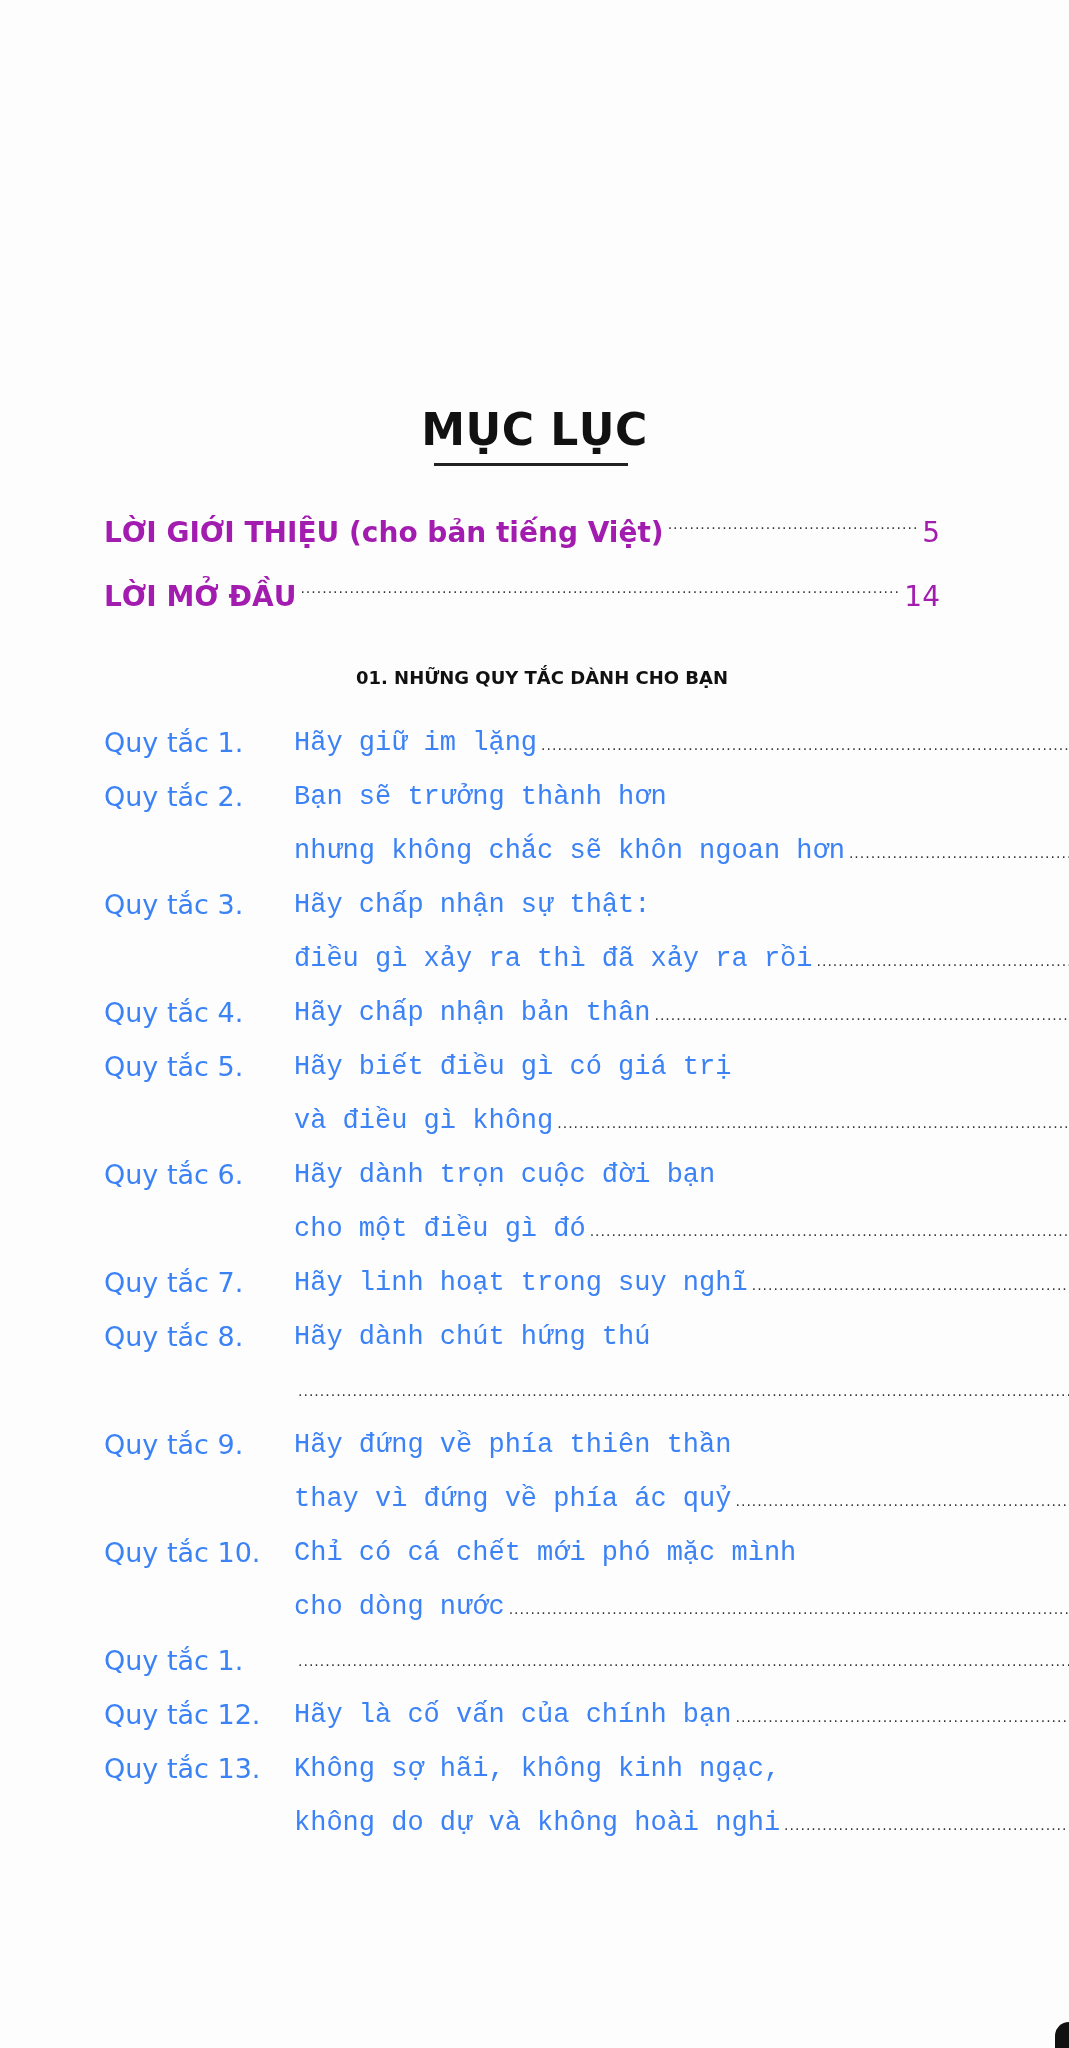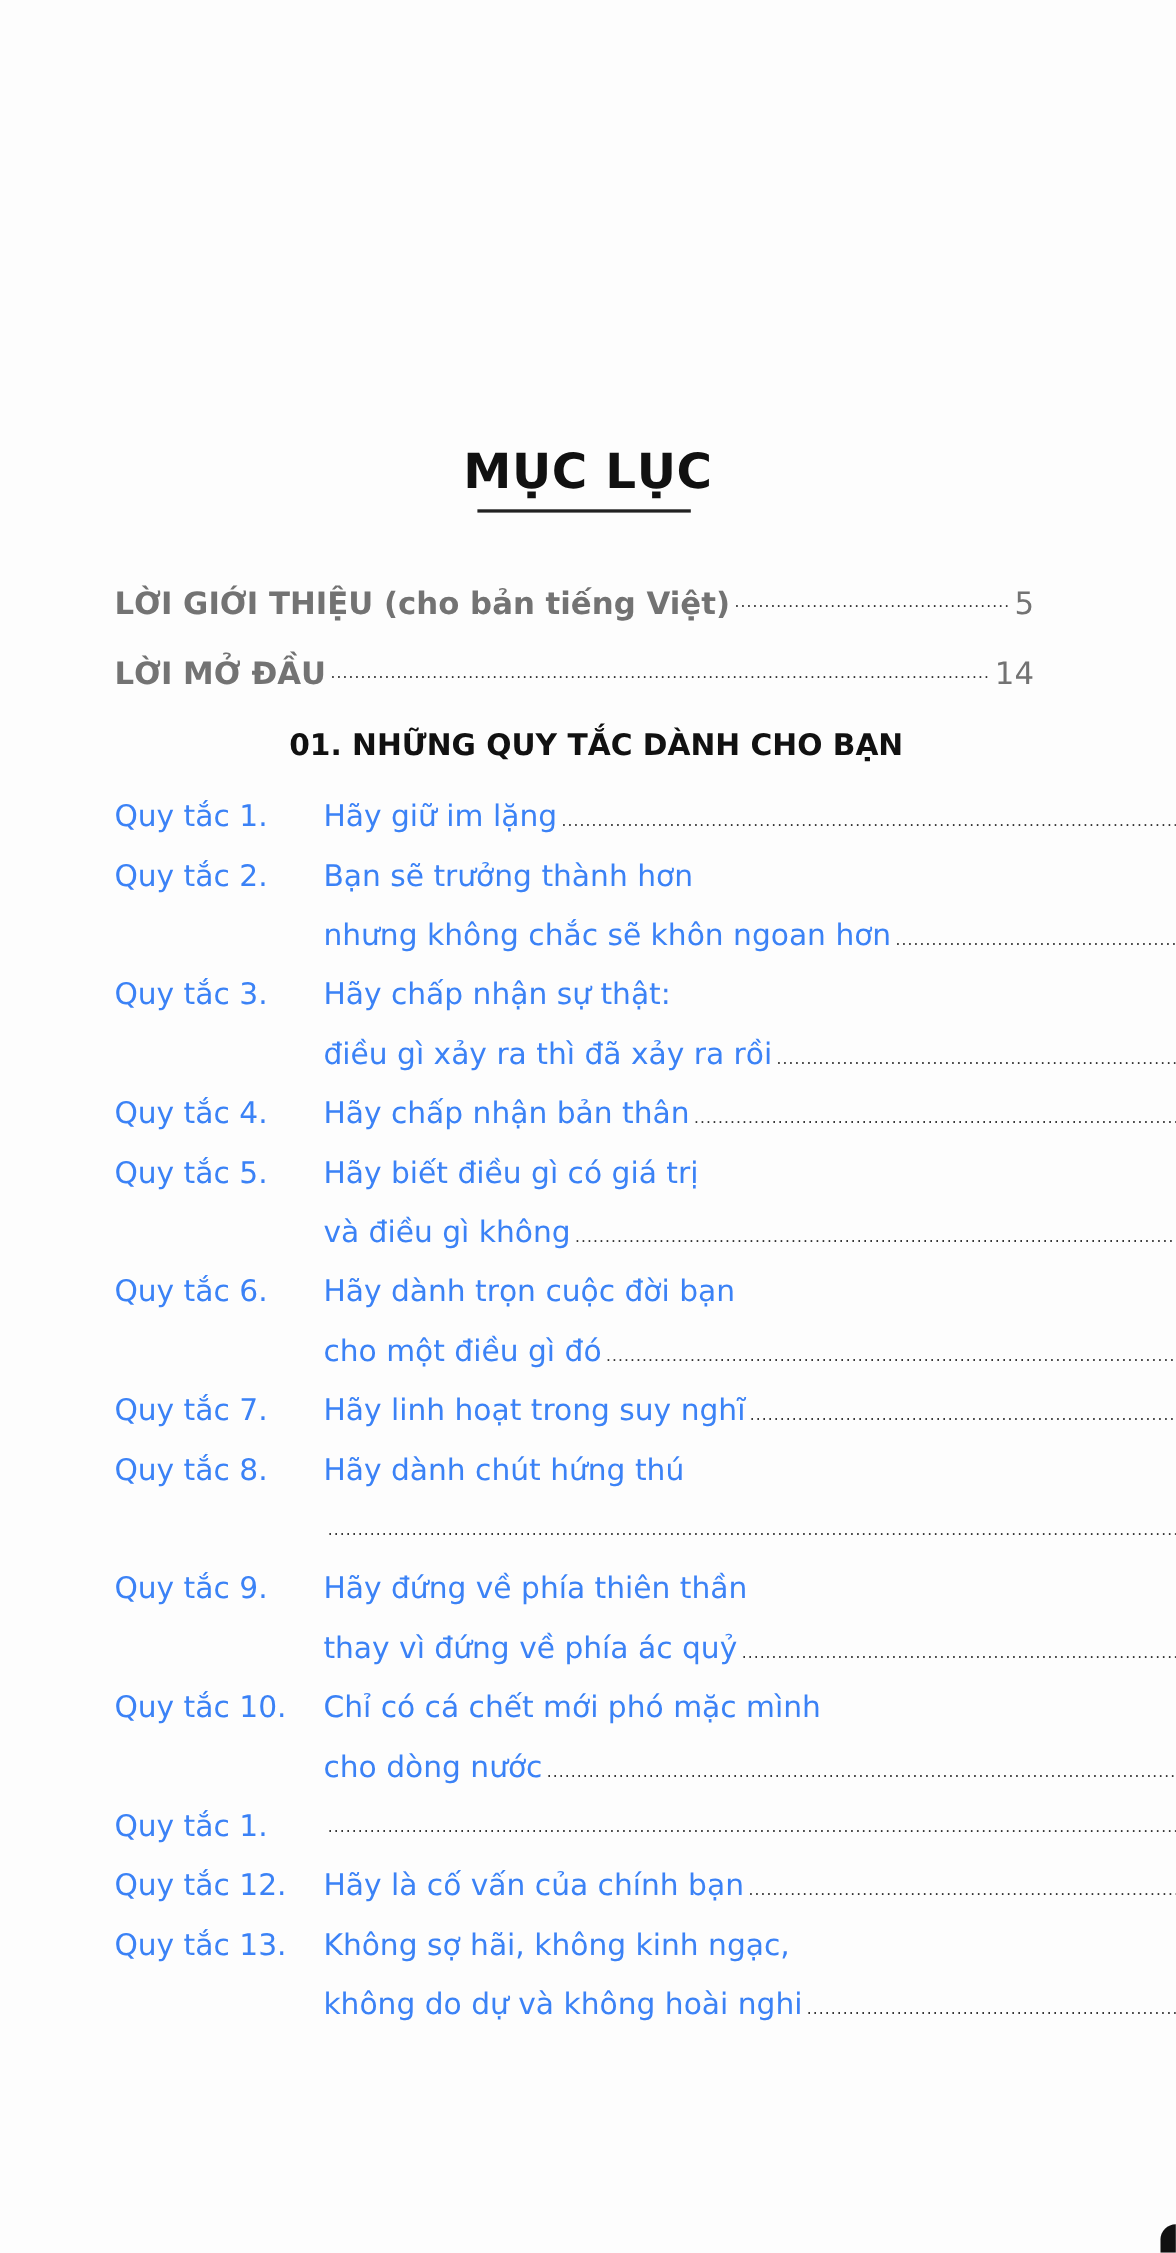--- a/index.html
+++ b/index.html
@@ -51,24 +51,24 @@
       height: 3px;
       background: #222;
     }
     .toc {
       position: absolute;
       left: 104px;
       width: 836px;
     }
     .front-entry {
       display: flex;
-      align-items: center;
+      align-items: flex-start;
       font-weight: bold;
       font-size: 28px;
-      color: #737373;
+      color: #a21caf;
       height: 64px;
     }
     .front-entry .txt { white-space: nowrap; }
     .dots {
       flex: 1;
       overflow: hidden;
       white-space: nowrap;
       margin: 0 4px;
       font-weight: normal;
       font-size: 14px;
@@ -80,21 +80,21 @@
     }
     .pg {
       white-space: nowrap;
       font-weight: normal;
       font-size: 28px;
     }
     .front-entry .pg { font-weight: normal; }
     .section-head {
       text-align: center;
       font-weight: bold;
-      font-size: 27px;
+      font-size: 18px;
       color: #111;
       padding-left: 40px;
       height: 56px;
       line-height: 56px;
     }
     .rule-entry {
       display: flex;
       font-size: 27px;
       color: #3b82f6;
       margin-bottom: 0;
@@ -107,21 +107,21 @@
     }
     .rule-body {
       flex: 1;
     }
     .rule-line {
       display: flex;
       align-items: baseline;
       line-height: 54px;
       height: 54px;
     }
-    .rule-line .txt { white-space: nowrap; }
+    .rule-line .txt { white-space: nowrap; font-family: Liberation Mono, monospace; }
     .corner-mark {
       position: absolute;
       right: 0;
       bottom: 0;
       width: 14px;
       height: 26px;
       background: #111;
       border-top-left-radius: 14px;
     }
   </style>

